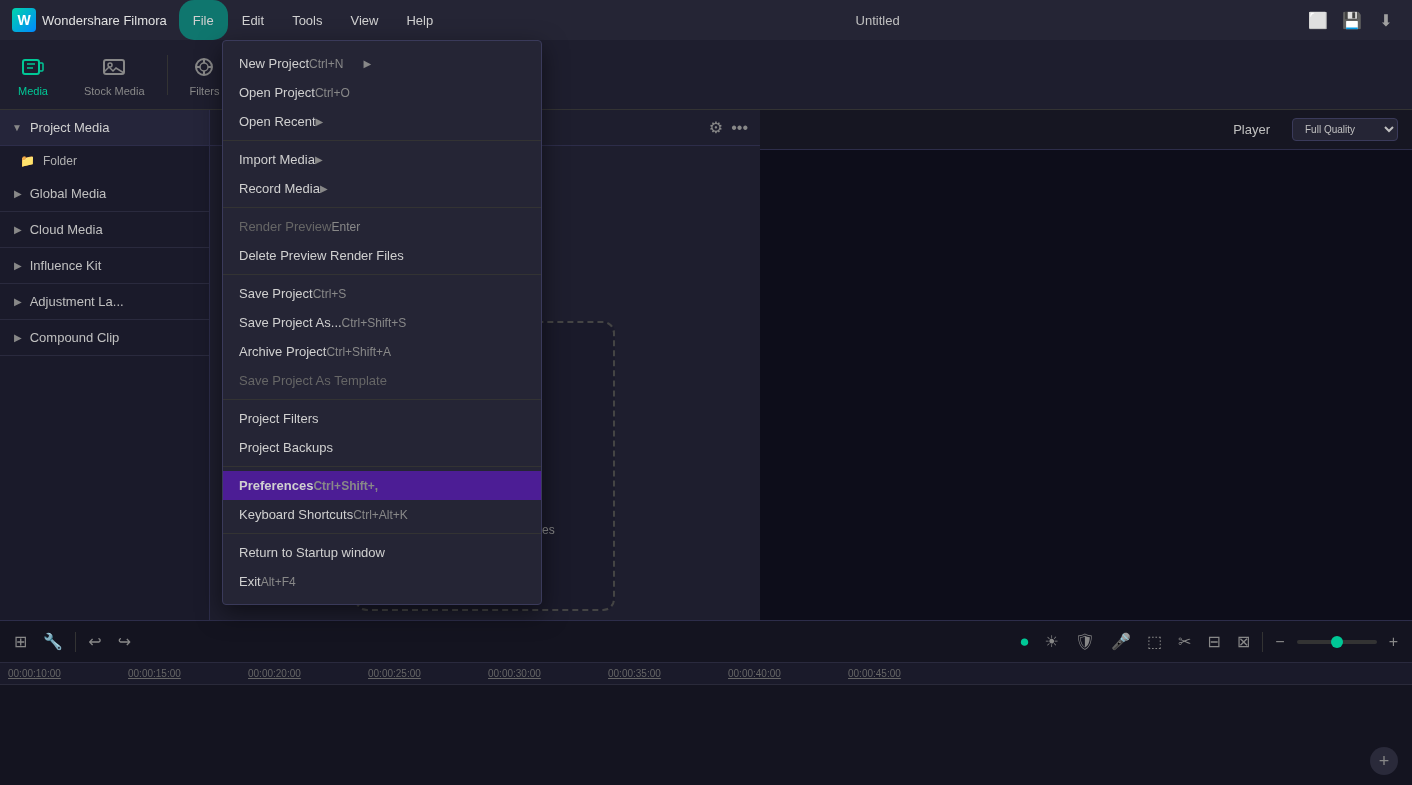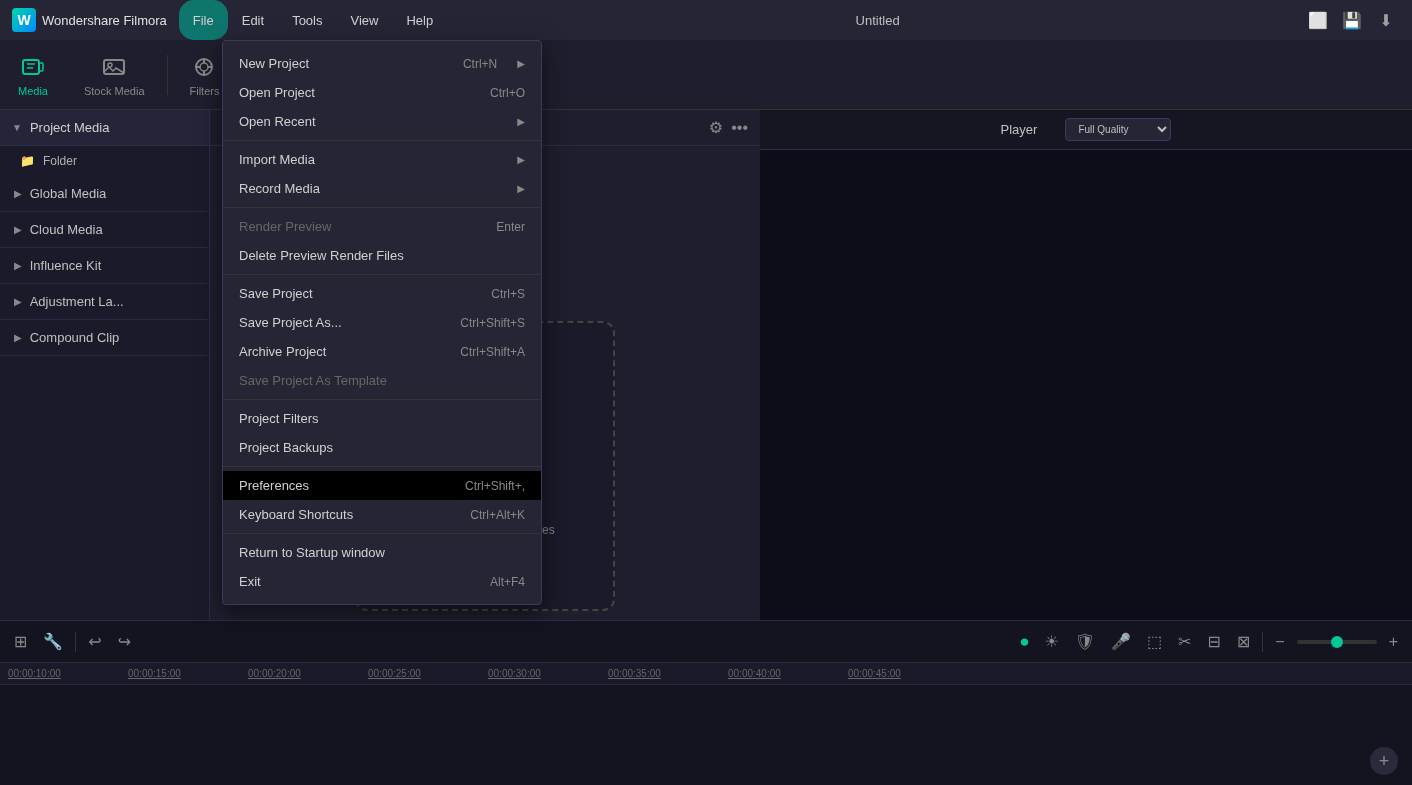--- a/index.html
+++ b/index.html
@@ -256,23 +256,23 @@
     .right-area {
       flex: 1;
       background: #161622;
       display: flex;
       flex-direction: column;
       min-width: 0;
     }
     .player-toolbar {
       display: flex;
       align-items: center;
-      justify-content: center;
+      justify-content: flex-end;
       padding: 8px 14px;
-      gap: 28px;
+      gap: 22px;
       border-bottom: 1px solid #2d2d4a;
     }
     .player-label {
       color: #c0c0c0;
       font-size: 13px;
     }
     .quality-select {
       background: #252535;
       border: 1px solid #3a3a5a;
       color: #c0c0c0;
@@ -423,36 +423,36 @@
       padding: 4px 0;
     }
     .menu-section {
       border-bottom: 1px solid #333;
       padding: 4px 0;
     }
     .menu-section:last-child { border-bottom: none; }
     .dropdown-item {
       display: flex;
       align-items: center;
-      justify-content: space-between;
       padding: 7px 16px;
       cursor: pointer;
       font-size: 13px;
       color: #d0d0d0;
     }
     .dropdown-item.disabled {
       color: #666;
       cursor: default;
     }
     .dropdown-item .shortcut {
       color: #888;
       font-size: 12px;
     }
     .dropdown-item.highlighted {
-      background: #000000;
+      background: #4c1d95;
+      font-weight: bold;
     }
 
     
     .sub-arrow {
       color: #888;
       font-size: 10px;
     }
   </style>
 </head>
 <body>

